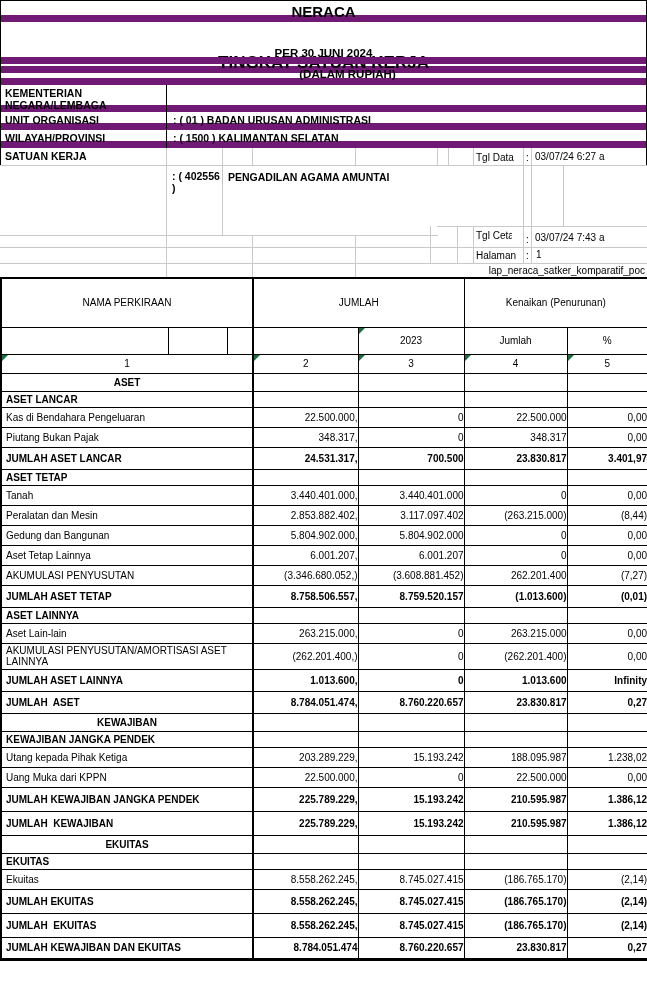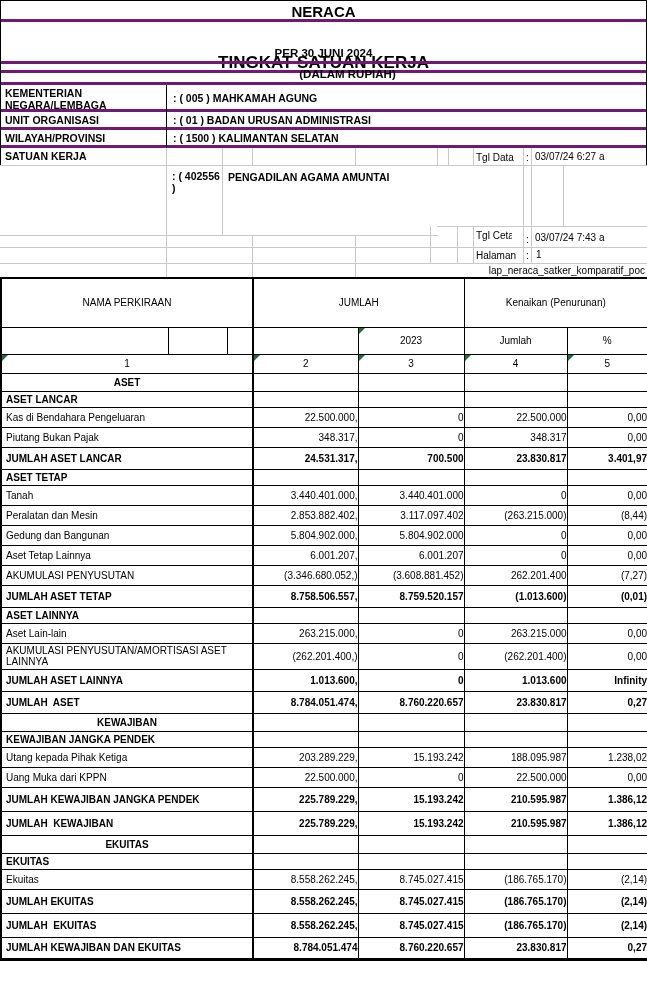--- a/index.html
+++ b/index.html
@@ -1,21 +1,21 @@
 <!DOCTYPE html>
 <html><head>
 <meta charset="utf-8">
 <style>
   html,body{margin:0;padding:0;background:#fff;}
   body{width:647px;height:998px;position:relative;overflow:hidden;
        font-family:"Liberation Sans","DejaVu Sans",sans-serif;color:#000;}
   
   #hdrbox{position:absolute;left:0;top:0;width:645px;height:165px;
           border:1px solid #000;border-bottom:none;}
-  .row{position:absolute;left:1px;width:645px;border-bottom:3px solid #701a75;box-sizing:border-box;}
+  .row{position:absolute;left:1px;width:645px;border-bottom:7px solid #701a75;box-sizing:border-box;}
   .trow{text-align:center;font-weight:bold;}
   #t1{top:1px;height:21px;line-height:21px;font-size:15px;}
   #t2{top:4px;height:21px;line-height:21px;font-size:17px;margin-top:48px;}
   #t3{top:43px;height:21px;line-height:21px;font-size:11.5px;}
   #t4{top:64px;height:21px;line-height:21px;font-size:11.5px;padding-left:48px;}
   #rk{top:85px;height:27px;}
   #ru{top:112px;height:18px;}
   #rw{top:130px;height:18px;}
   #rs{top:148px;height:17px;border-bottom:none;}
   .lbl{position:absolute;left:4px;top:2px;font-weight:bold;font-size:10.5px;line-height:12px;width:158px;}
@@ -59,21 +59,20 @@
 
 <div id="hdrbox"></div>
 
 <div class="row trow" id="t1"><span>NERACA</span></div>
 <div class="row trow" id="t2"><span>TINGKAT SATUAN KERJA</span></div>
 <div class="row trow" id="t3"><span>PER 30 JUNI 2024</span></div>
 <div class="row trow" id="t4"><span>(DALAM RUPIAH)</span></div>
 
 <div class="row" id="rk">
   <span class="lbl">KEMENTERIAN NEGARA/LEMBAGA</span>
-  <span class="val">: ( 005 ) MAHKAMAH AGUNG</span>
 </div>
 <div class="row" id="ru">
   <span class="lbl1">UNIT ORGANISASI</span>
   <span class="val">: ( 01 ) BADAN URUSAN ADMINISTRASI</span>
 </div>
 <div class="row" id="rw">
   <span class="lbl1">WILAYAH/PROVINSI</span>
   <span class="val">: ( 1500 ) KALIMANTAN SELATAN</span>
 </div>
 <div class="row" id="rs">

